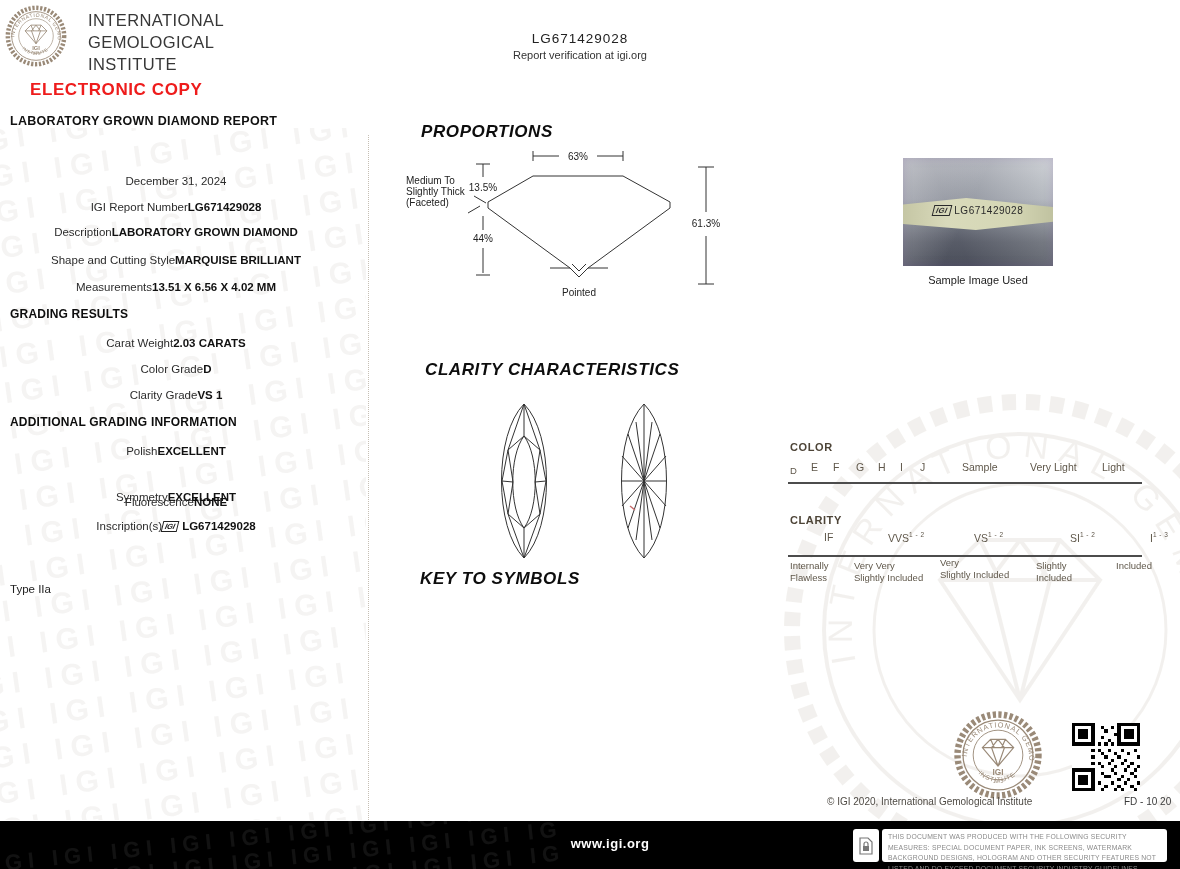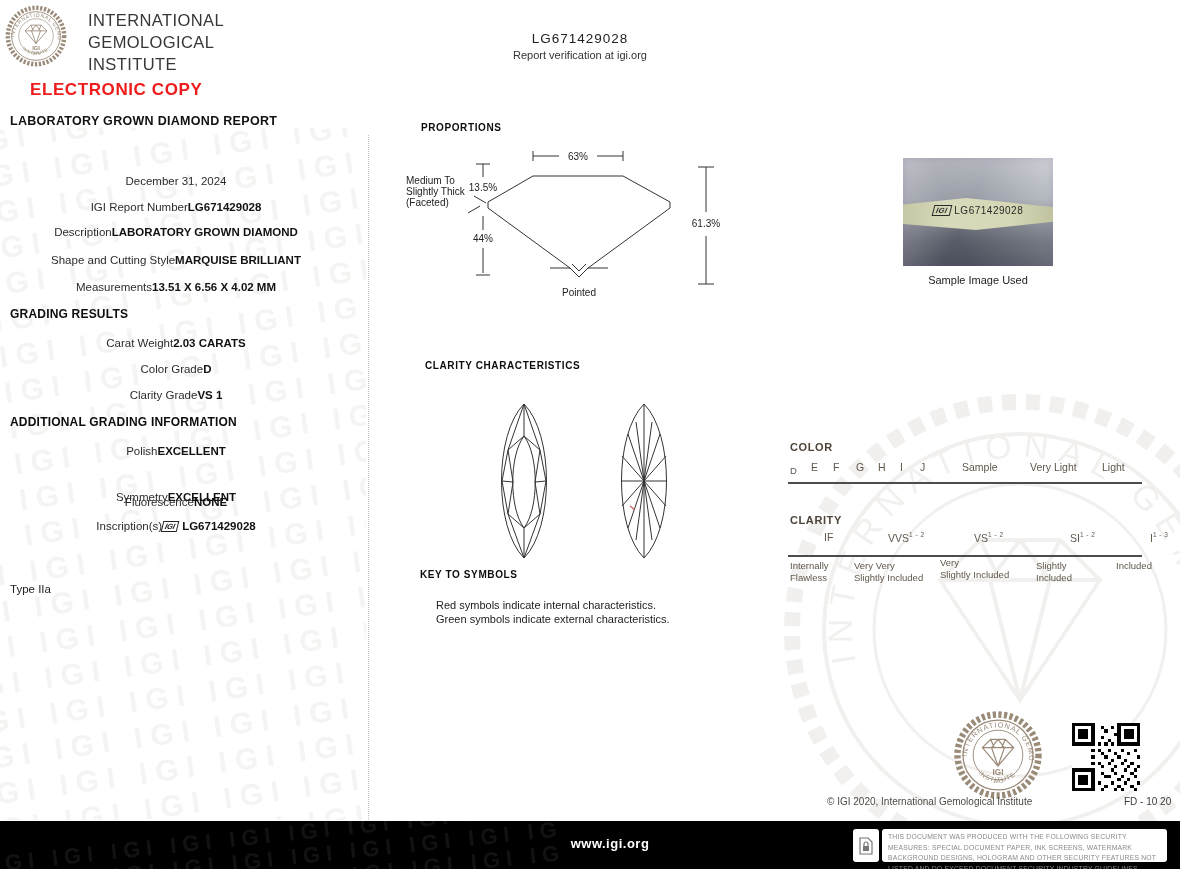--- a/index.html
+++ b/index.html
@@ -30,21 +30,21 @@
   .row .val{font-weight:bold;color:#111;text-align:right;white-space:nowrap;}
   .sect{left:10px;font-size:12px;font-weight:bold;color:#0d0d0d;letter-spacing:0.2px;}
   .comments{left:10px;top:540px;width:336px;font-size:11.5px;line-height:14.5px;color:#222;}
   .typenote{left:10px;top:583px;font-size:11.5px;color:#222;}
   .divider{left:368px;top:135px;height:685px;width:0;border-left:1px dotted #c6bfb4;}
 
   .igi-glyph{display:inline-block;border:1px solid #222;font-size:7.5px;font-weight:bold;font-style:italic;
       padding:0 2px;transform:skewX(-14deg);margin-right:4px;line-height:9px;vertical-align:1px;color:#111;}
 
   
-  .h-black{font-size:10px;font-weight:bold;color:#0d0d0d;letter-spacing:0.6px;}
+  .h-black{font-size:17px;font-weight:bold;color:#0d0d0d;letter-spacing:0.6px;font-style:italic;}
   .keyline{font-size:11px;color:#222;line-height:14px;}
 
   
   .photo{left:903px;top:158px;width:150px;height:108px;overflow:hidden;
       background:
         linear-gradient(115deg, rgba(255,255,255,0.35) 0%, rgba(255,255,255,0) 45%),
         linear-gradient(250deg, rgba(255,255,255,0.18) 0%, rgba(40,40,60,0.25) 65%),
         linear-gradient(180deg,#c6cacf 0%,#b0b5bc 38%,#8d939b 55%,#686d76 78%,#575c65 100%);
       box-shadow:inset 0 0 10px rgba(110,80,150,0.25);}
   .photo .band{position:absolute;left:-4px;top:40px;width:160px;height:32px;
@@ -242,24 +242,20 @@
       <path d="M182,8 L182,162 M159,85 L205,85"></path>
       <path d="M182,85 L166,38 M182,85 L198,38 M182,85 L160,60 M182,85 L204,60"></path>
       <path d="M182,85 L166,132 M182,85 L198,132 M182,85 L160,110 M182,85 L204,110"></path>
       <path d="M182,85 L174,26 M182,85 L190,26 M182,85 L174,144 M182,85 L190,144"></path>
     </g>
 
     <path d="M168,110 L173,114" stroke="#c86a6a" stroke-width="1.4"></path>
   </svg>
 
   <div class="abs h-black" style="left:420px;top:569px">KEY TO SYMBOLS</div>
-  <div class="abs keyline" style="left:436px;top:598px">
-    <div>Red symbols indicate internal characteristics.</div>
-    <div>Green symbols indicate external characteristics.</div>
-  </div>
 
   <div class="abs photo">
     <div class="band"></div>
     <div class="insc">
       <span class="igi-glyph">IGI</span><span>LG671429028</span>
     </div>
   </div>
   <div class="abs photo-caption">Sample Image Used</div>
 
   <div class="abs h-brown" style="left:790px;top:441px">COLOR</div>

